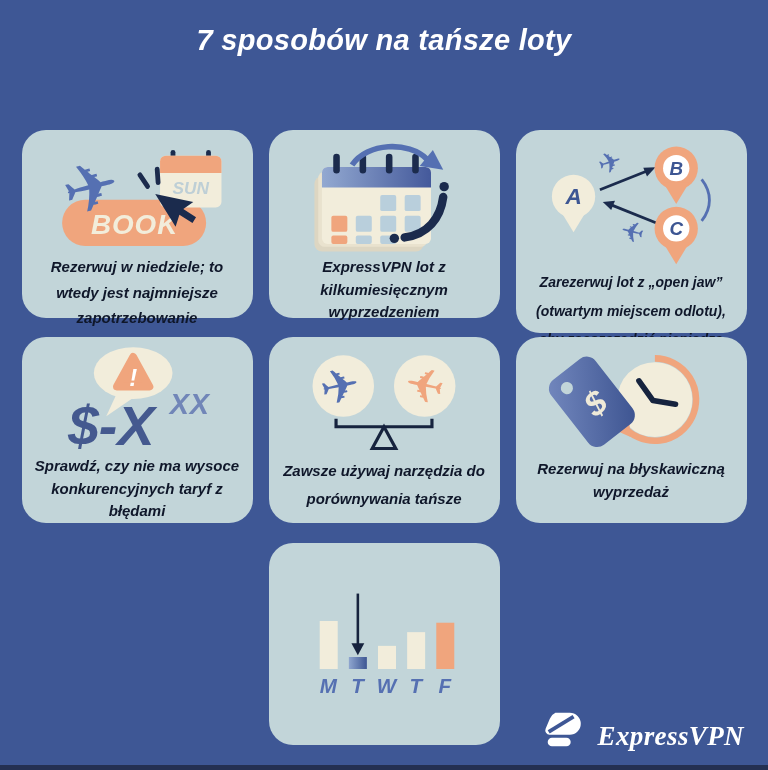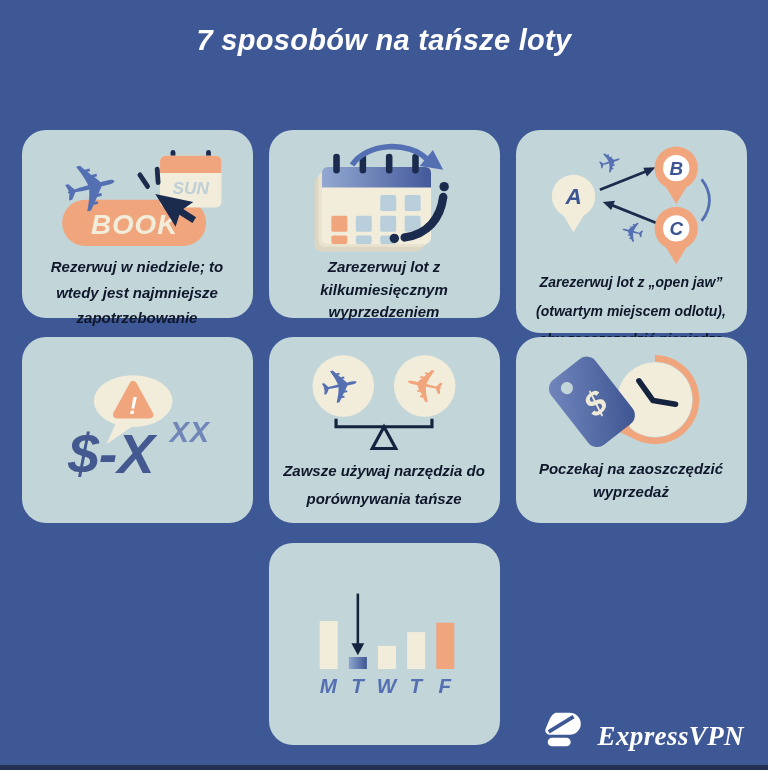--- a/index.html
+++ b/index.html
@@ -92,21 +92,21 @@
           </g>
           <g>
             <path d="M66,28 C82,4 126,2 146,22" stroke="#5570B2" stroke-width="6" fill="none"></path>
             <polygon points="152,12 163,33 138,29" fill="#5570B2"></polygon>
             <path d="M122,105 C146,102 160,85 163,62" stroke="#1B2B4D" stroke-width="9" stroke-linecap="round" fill="none"></path>
             <circle cx="111" cy="106" r="5" fill="#1B2B4D"></circle>
             <circle cx="164" cy="51" r="5" fill="#1B2B4D"></circle>
           </g>
         </svg>
       </div>
-      <p class="card-text t2">Zarezerwuj lot z kilkumiesięcznym wyprzedzeniem</p>
+      <p class="card-text t2">ExpressVPN lot z kilkumiesięcznym wyprzedzeniem</p>
     </div>
 
     <div class="card h203">
       <div class="icon-wrap">
         <svg width="202" height="130" viewBox="0 0 210 138">
           <path d="M180,44 C191,58 191,74 180,88" stroke="#5570B2" stroke-width="3" fill="none"></path>
           <line x1="72" y1="55" x2="122" y2="35" stroke="#1B2B4D" stroke-width="3"></line>
           <polygon points="131,31 118,31.5 122,41" fill="#1B2B4D"></polygon>
           <line x1="134" y1="91" x2="84" y2="71" stroke="#1B2B4D" stroke-width="3"></line>
           <polygon points="75,68 88,66.5 84,76.5" fill="#1B2B4D"></polygon>
@@ -145,20 +145,21 @@
           <g>
             <ellipse cx="96" cy="29" rx="41" ry="27" fill="#F2EDDB"></ellipse>
             <polygon points="80,48 68,74 100,52" fill="#F2EDDB"></polygon>
             <path d="M96,12 L113,43 L79,43 Z" fill="#F0A57D" stroke="#F0A57D" stroke-width="8" stroke-linejoin="round"></path>
             <text x="96" y="42" text-anchor="middle" font-size="25" font-weight="bold" fill="#FFFFFF">!</text>
           </g>
           <text x="28" y="104" font-size="58" font-weight="bold" fill="#44598F">$-X</text>
           <text x="134" y="72" font-size="30" font-weight="bold" fill="#7186B8" letter-spacing="1">XX</text>
         </svg>
       </div>
+      <p class="card-text t4">Sprawdź, czy nie ma wysoce konkurencyjnych taryf z błędami</p>
     </div>
 
     <div class="card h186">
       <div class="icon-wrap">
         <svg width="190" height="112" viewBox="0 0 210 121">
           <circle cx="60" cy="44" r="34" fill="#F2EDDB"></circle>
           <circle cx="150" cy="44" r="34" fill="#F2EDDB"></circle>
           <text class="glyph" x="0" y="0" font-size="52" fill="#5570B2" text-anchor="middle" transform="translate(60,62) rotate(-12)">✈</text>
           <g transform="translate(150,44) scale(-1,1) rotate(-12)">
             <text class="glyph" x="0" y="18" font-size="52" fill="#F0A57D" text-anchor="middle">✈</text>
@@ -185,21 +186,21 @@
             <polygon points="80,88 100,74 102,98" fill="#F0A57D"></polygon>
             <path d="M111,38 L126,59 L150,63" stroke="#16233E" stroke-width="6" stroke-linecap="round" stroke-linejoin="round" fill="none"></path>
           </g>
           <g transform="translate(62,62) rotate(-38)">
             <rect x="-30" y="-46" width="60" height="88" rx="12" fill="url(#taggrad)"></rect>
             <circle cx="-12" cy="-30" r="6.5" fill="#C2D5D9"></circle>
             <text x="2" y="14" text-anchor="middle" font-size="36" font-weight="bold" fill="#EFEAD8">$</text>
           </g>
         </svg>
       </div>
-      <p class="card-text t6">Poczekaj na zaoszczędzić wyprzedaż</p>
+      <p class="card-text t6">Rezerwuj na błyskawiczną wyprzedaż</p>
     </div>
   </div>
 
   <div class="row row3">
 
     <div class="card h202">
       <div class="icon-wrap">
         <svg width="182" height="114" viewBox="0 0 210 133">
           <defs>
             <linearGradient id="bargrad" x1="0" y1="0" x2="1" y2="0">

